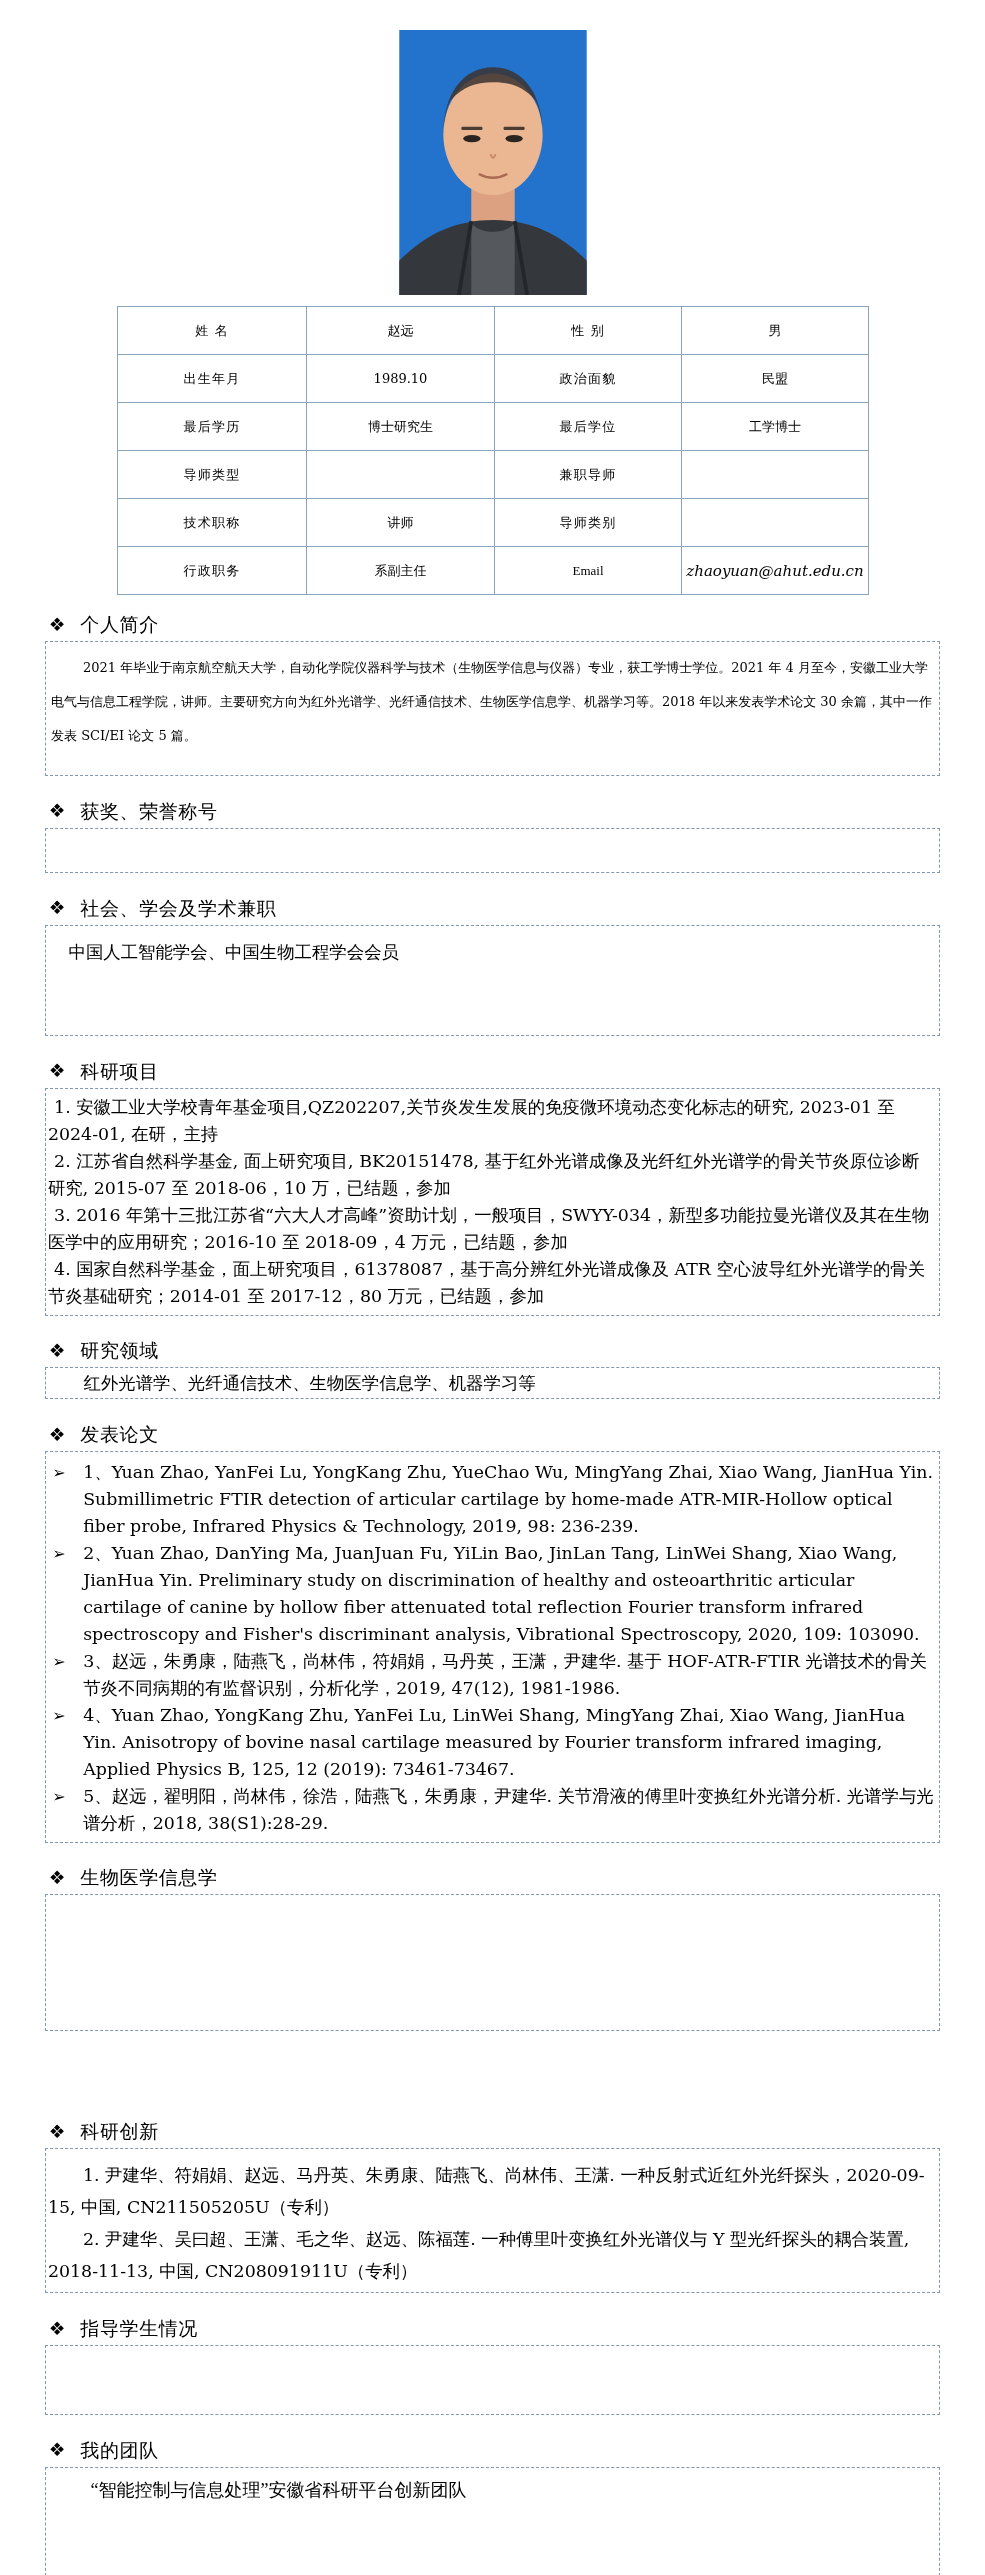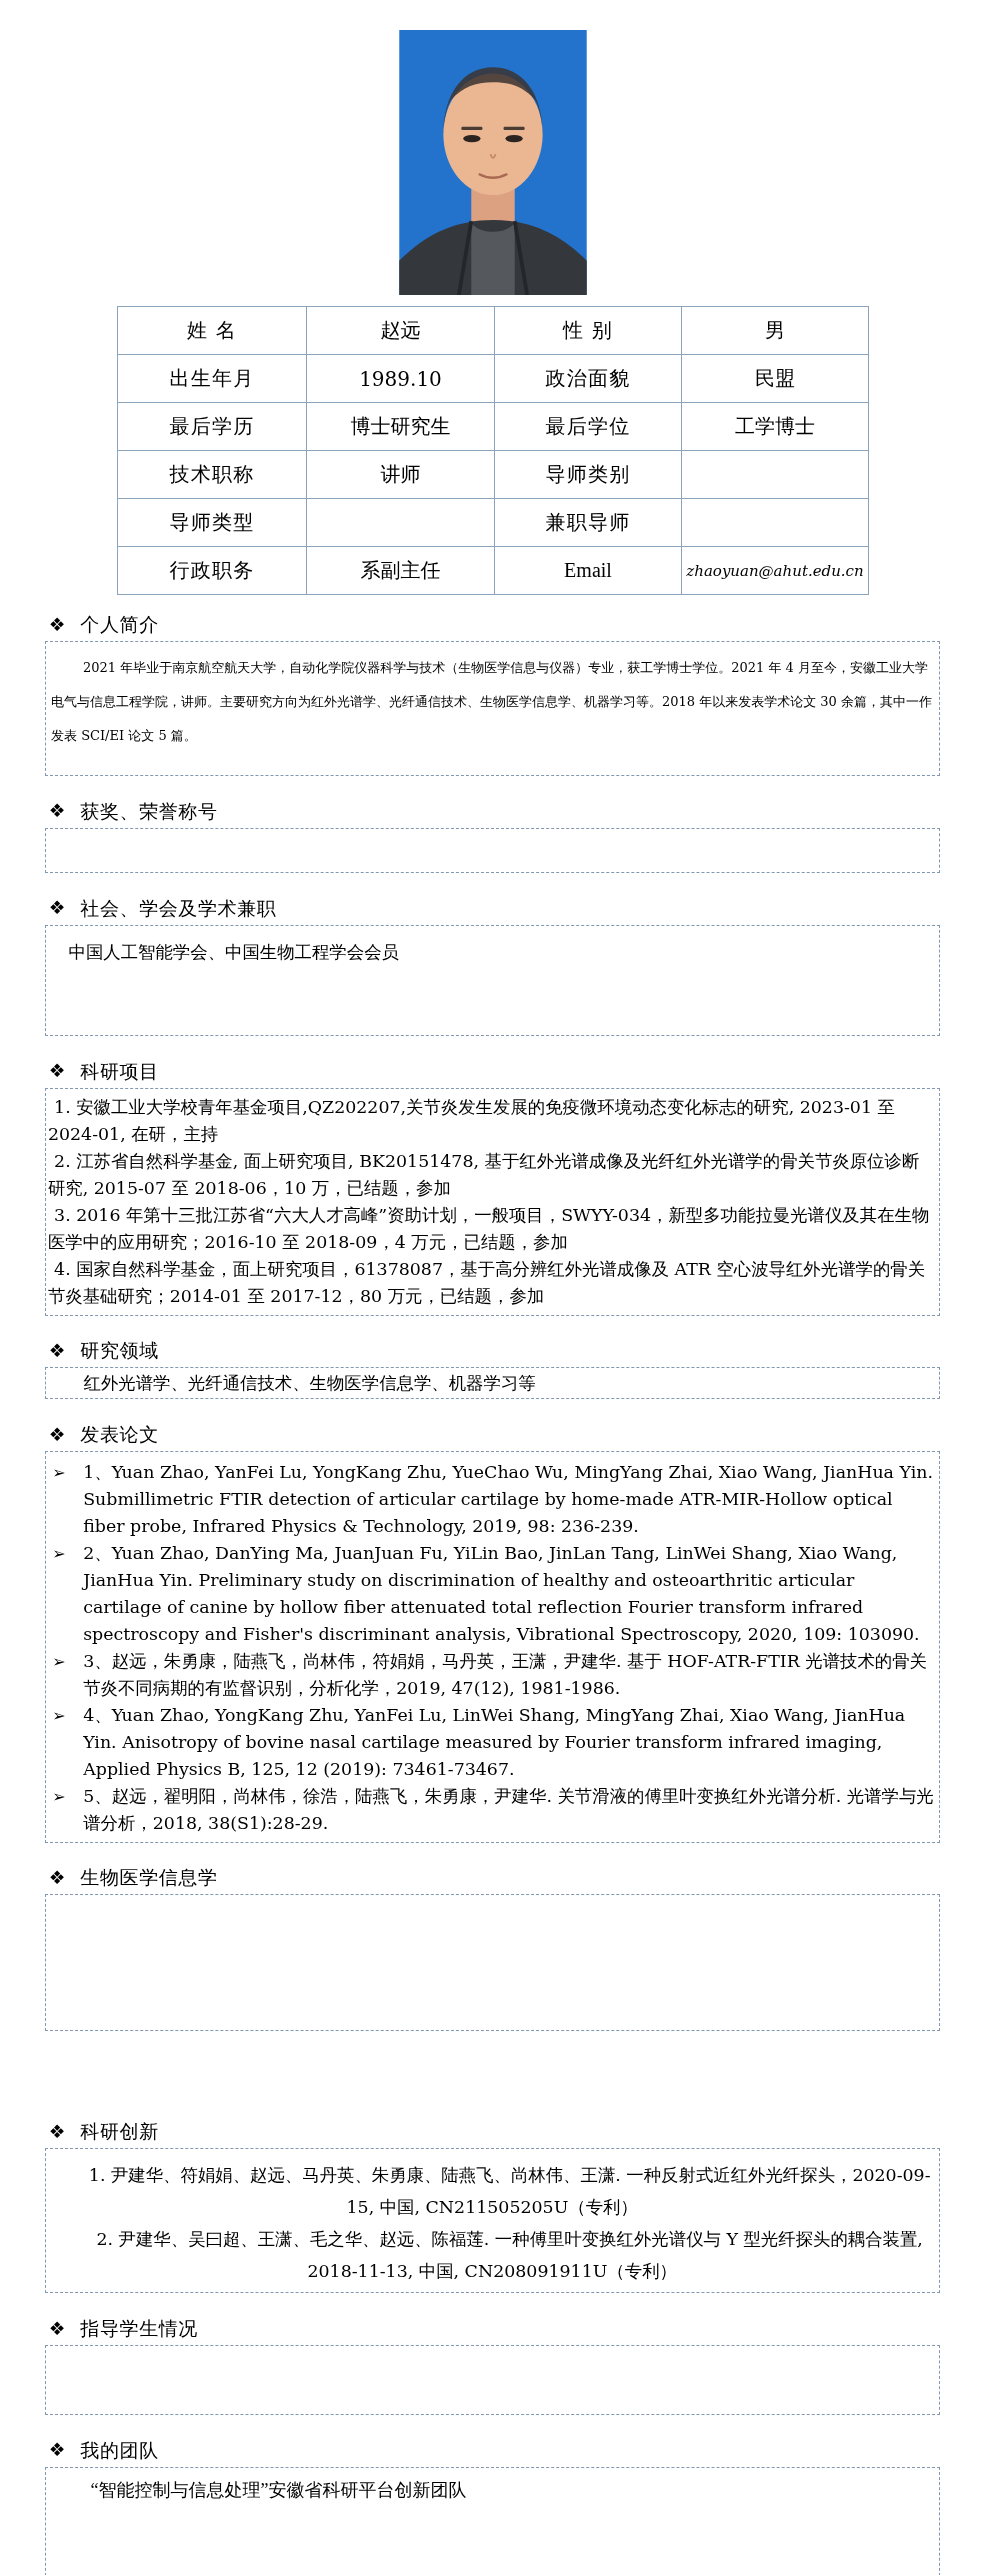--- a/index.html
+++ b/index.html
@@ -7,21 +7,21 @@
     width:986px;height:2576px;position:relative;background:#ffffff;
     font-family:"DejaVu Serif","Liberation Serif",serif;color:#000;overflow:hidden;
   }
   
   .photo{position:absolute;left:399px;top:30px;width:188px;height:265px;overflow:hidden;}
   .photo svg{display:block;}
   
   table.info{position:absolute;left:117px;top:306px;width:751px;border-collapse:collapse;table-layout:fixed;}
   table.info td{
     border:1.2px solid #8ba4bc;height:47px;text-align:center;vertical-align:middle;
-    font-size:20px;padding:0 3.7px;overflow:hidden;white-space:nowrap;
+    font-size:13px;padding:0 3.7px;overflow:hidden;white-space:nowrap;
   }
   td.lbl{letter-spacing:1.2px;}
   td.val{font-size:18px;}
   td.val.small{font-size:15px;letter-spacing:0;font-style:italic;}
   td.sans{font-family:Liberation Serif, serif;font-size:17px;letter-spacing:0;}
   
   .content{position:absolute;left:45px;top:589px;width:895px;}
   .section{margin-top:22.4px;}
   .section.gap-lg{margin-top:87px;}
   .sec-head{display:flex;align-items:center;gap:15px;padding-left:3.7px;height:27px;margin-bottom:2.5px;}
@@ -35,21 +35,21 @@
   .profile-box{padding-left:5px;padding-right:3.7px;}
   .social-box{padding-top:13.7px;}
   .social-box p{margin:0;text-indent:15px;line-height:26px;}
   .proj-box{padding-left:1.9px;padding-right:2.5px;}
   .proj-box p{margin:0;text-indent:6.2px;line-height:27px;}
   .fields-box{padding-top:2.5px;padding-bottom:1.2px;}
   .fields-box p{margin:0;text-indent:30px;line-height:25px;}
   .pub-box{padding-left:6.2px;padding-right:3.7px;padding-top:6.2px;}
   .pub-item{position:relative;padding-left:31px;margin:0;line-height:27px;}
   .pub-item .arrow{position:absolute;left:0;top:0;font-size:16px;}
-  .innov-box{padding-left:1.9px;padding-right:2.5px;padding-top:10px;text-align:center;}
+  .innov-box{padding-left:1.9px;padding-right:2.5px;padding-top:10px;}
   .innov-box p{margin:0;text-indent:35px;line-height:32px;}
   .team-box{padding-top:8.7px;}
   .team-box p{margin:0;text-indent:37px;line-height:28.6px;font-size:18px;font-family:Liberation Serif, serif;}
 </style>
 </head>
 <body>
 
 <div class="photo">
   <svg width="188" height="265" viewBox="0 0 302 427">
     <rect x="0" y="0" width="302" height="427" fill="#2373cc"></rect>
@@ -98,29 +98,29 @@
     <td class="lbl">政治面貌</td>
     <td class="val">民盟</td>
   </tr>
   <tr>
     <td class="lbl">最后学历</td>
     <td class="val">博士研究生</td>
     <td class="lbl">最后学位</td>
     <td class="val">工学博士</td>
   </tr>
   <tr>
+    <td class="lbl">导师类型</td>
+    <td class="val"></td>
+    <td class="lbl">兼职导师</td>
+    <td class="val"></td>
+  </tr>
+  <tr>
     <td class="lbl">技术职称</td>
     <td class="val">讲师</td>
     <td class="lbl">导师类别</td>
-    <td class="val"></td>
-  </tr>
-  <tr>
-    <td class="lbl">导师类型</td>
-    <td class="val"></td>
-    <td class="lbl">兼职导师</td>
     <td class="val"></td>
   </tr>
   <tr>
     <td class="lbl">行政职务</td>
     <td class="val">系副主任</td>
     <td class="sans">Email</td>
     <td class="val small">zhaoyuan@ahut.edu.cn</td>
   </tr>
 </tbody>
   </table>

